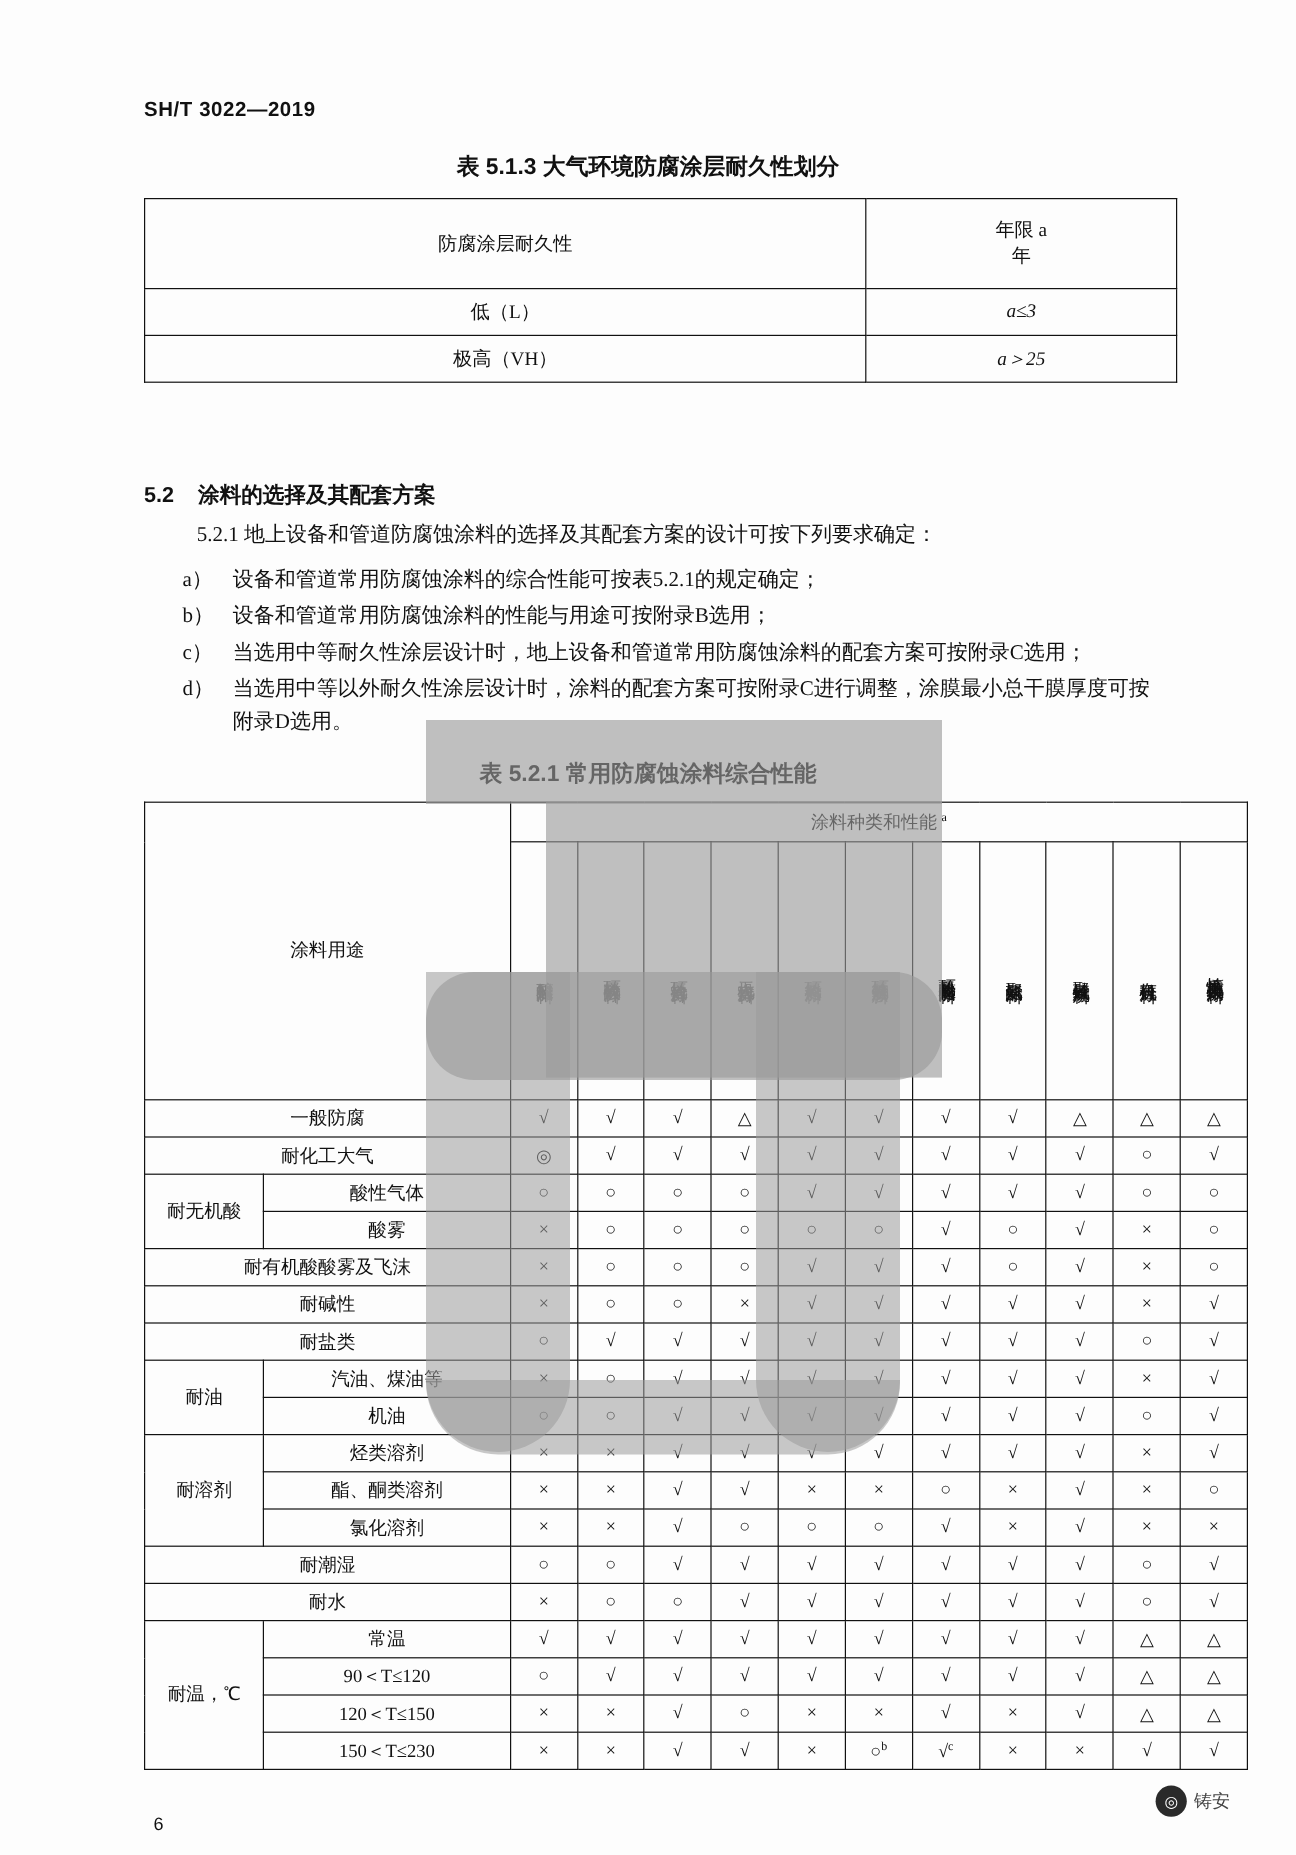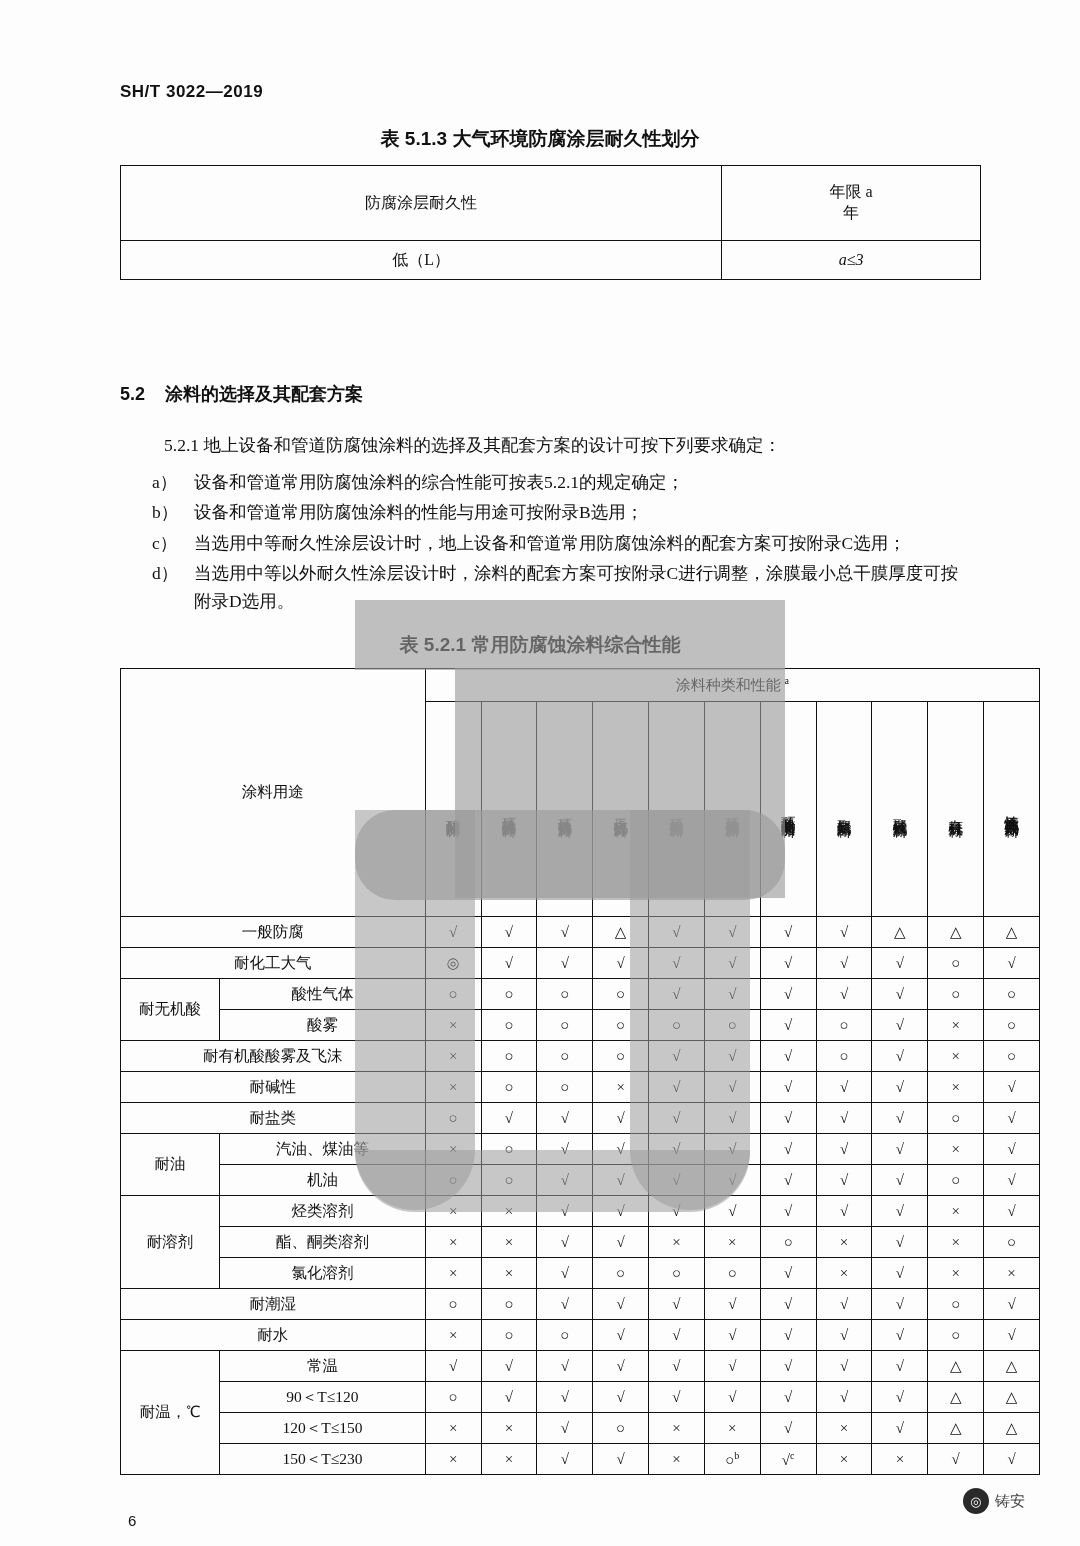--- a/index.html
+++ b/index.html
@@ -40,21 +40,21 @@
     height:26px;
   }
   #t513 .hdr{height:62px;}
   .ital{font-style:italic;}
   
   .sec-h{
     position:absolute;left:120px;
     font-family:"Liberation Sans", sans-serif;
     font-weight:700;font-size:18px;
   }
-  #sec52{top:382px;}
+  #sec52{top:400px;}
   .para{
     position:absolute;left:120px;right:110px;
     font-size:17.5px;line-height:1.55;margin-left:44px;
   }
   #p521{top:432px;}
   .list{
     position:absolute;left:152px;right:110px;
     font-size:17.5px;line-height:1.62;
   }
   .li{display:flex;margin-bottom:2px;}
@@ -124,20 +124,24 @@
         <tr>
       <td class="hdr">防腐涂层耐久性</td>
       <td class="hdr">
         <div>年限 a</div>
         <div>年</div>
       </td>
     </tr>
     <tr>
       <td>低（L）</td>
       <td class="ital">a≤3</td>
+    </tr>
+    <tr>
+      <td>极高（VH）</td>
+      <td class="ital">a＞25</td>
     </tr>
   </tbody>
     </table>
 
   <div class="sec-h" id="sec52">
     <span>5.2</span>
     &nbsp;&nbsp;
     <span>涂料的选择及其配套方案</span>
   </div>
 

